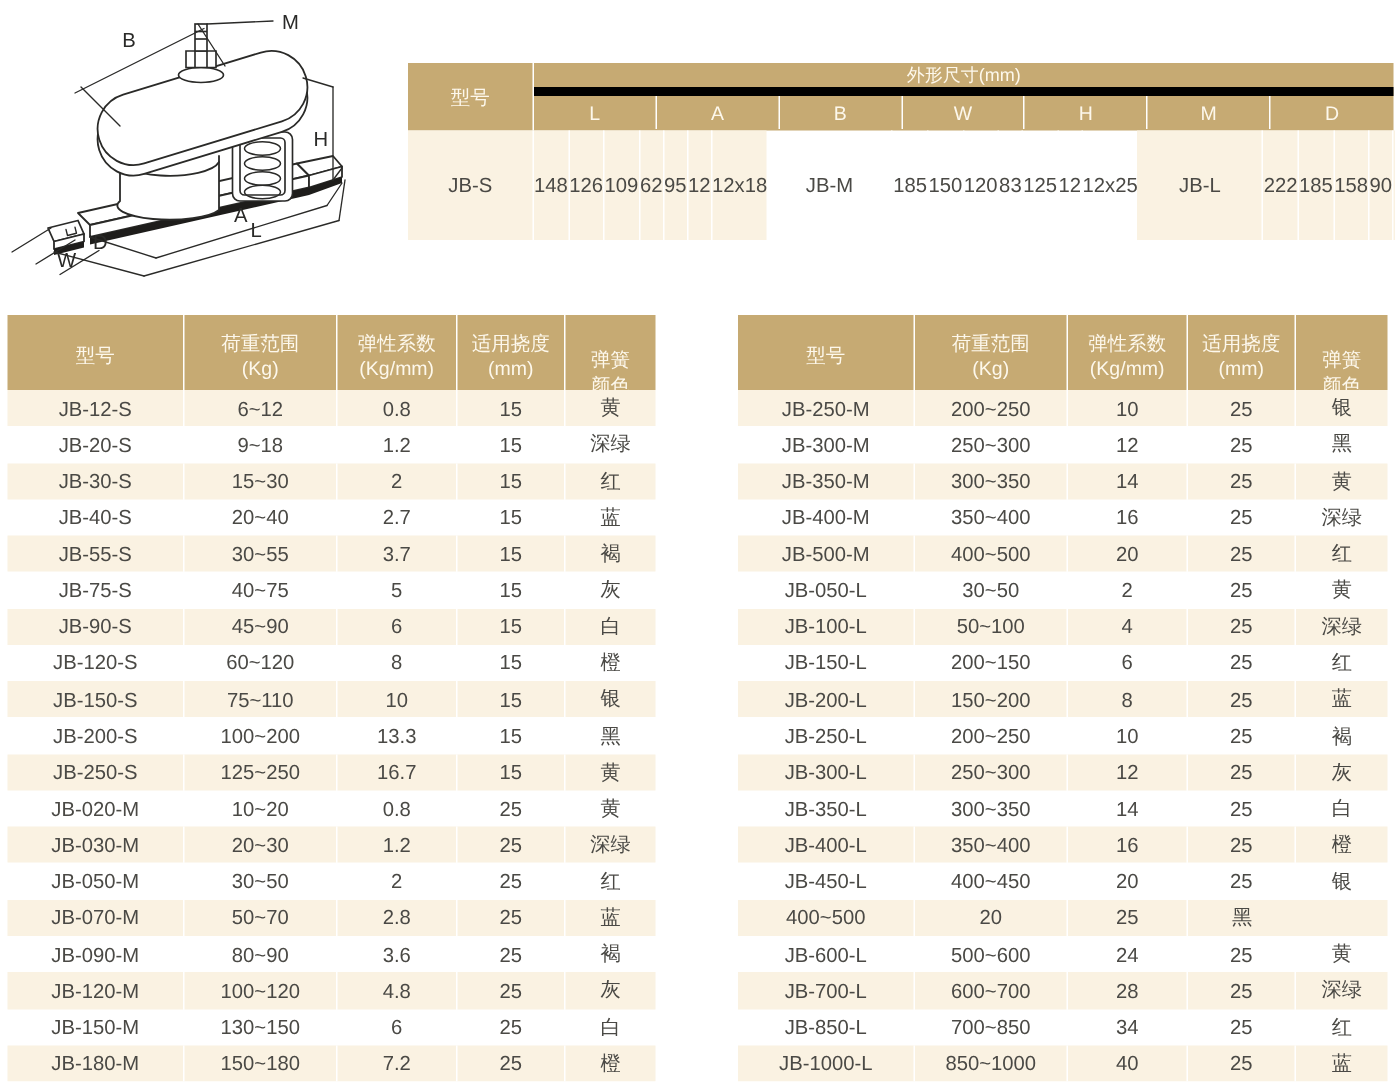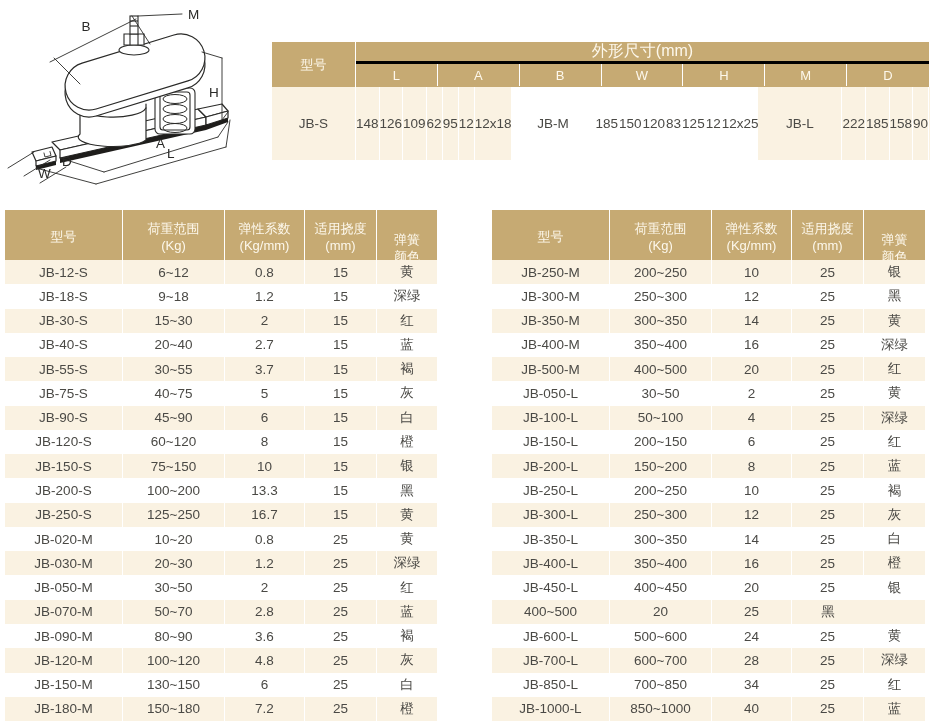--- a/index.html
+++ b/index.html
@@ -16,21 +16,21 @@
     font-family:"Liberation Sans","DejaVu Sans",sans-serif;
     color:var(--body-text);
   }
   
   .drawing{position:absolute;left:0;top:0;}
   .drawing text{font-size:13.5px;fill:var(--line-color);}
   
   .dims-table{position:absolute;left:272px;top:42px;width:657px;}
   .dims-header{display:grid;grid-template-columns:84px 1fr;background:var(--header-bg);color:var(--header-text);}
   .dh-model{display:flex;align-items:center;justify-content:center;height:45px;font-size:13px;border-right:1px solid #fff;}
-  .dh-span{height:22px;display:flex;align-items:center;justify-content:center;font-size:16px;border-bottom:3px solid #000000;}
+  .dh-span{height:22px;display:flex;align-items:center;justify-content:center;font-size:12px;border-bottom:6px solid #000000;}
   .dh-cols{display:grid;grid-template-columns:repeat(7,1fr);height:22px;}
   .dh-col{display:flex;align-items:center;justify-content:center;font-size:13px;border-right:1px solid #fff;}
   .dh-col:last-child{border-right:none;}
   .dims-rows{display:flex;flex-direction:row;height:73px;}
   .dims-rows .trow{display:grid;grid-template-columns:84px repeat(7,1fr);flex:1;}
   .dims-rows .trow:nth-child(odd){background:var(--stripe-bg);}
   
   .spec-table{position:absolute;top:210px;width:432px;}
   .spec-left{left:5px;}
   .spec-right{left:492px;width:433px;}
@@ -210,21 +210,21 @@
   </div>
   <div class="spec-rows">
       <div class="trow">
         <div class="tcell">JB-12-S</div>
         <div class="tcell">6~12</div>
         <div class="tcell">0.8</div>
         <div class="tcell">15</div>
         <div class="tcell">黄</div>
       </div>
       <div class="trow">
-        <div class="tcell">JB-18-S</div>
+        <div class="tcell">JB-20-S</div>
         <div class="tcell">9~18</div>
         <div class="tcell">1.2</div>
         <div class="tcell">15</div>
         <div class="tcell">深绿</div>
       </div>
       <div class="trow">
         <div class="tcell">JB-30-S</div>
         <div class="tcell">15~30</div>
         <div class="tcell">2</div>
         <div class="tcell">15</div>
@@ -260,21 +260,21 @@
       </div>
       <div class="trow">
         <div class="tcell">JB-120-S</div>
         <div class="tcell">60~120</div>
         <div class="tcell">8</div>
         <div class="tcell">15</div>
         <div class="tcell">橙</div>
       </div>
       <div class="trow">
         <div class="tcell">JB-150-S</div>
-        <div class="tcell">75~150</div>
+        <div class="tcell">75~110</div>
         <div class="tcell">10</div>
         <div class="tcell">15</div>
         <div class="tcell">银</div>
       </div>
       <div class="trow">
         <div class="tcell">JB-200-S</div>
         <div class="tcell">100~200</div>
         <div class="tcell">13.3</div>
         <div class="tcell">15</div>
         <div class="tcell">黑</div>

